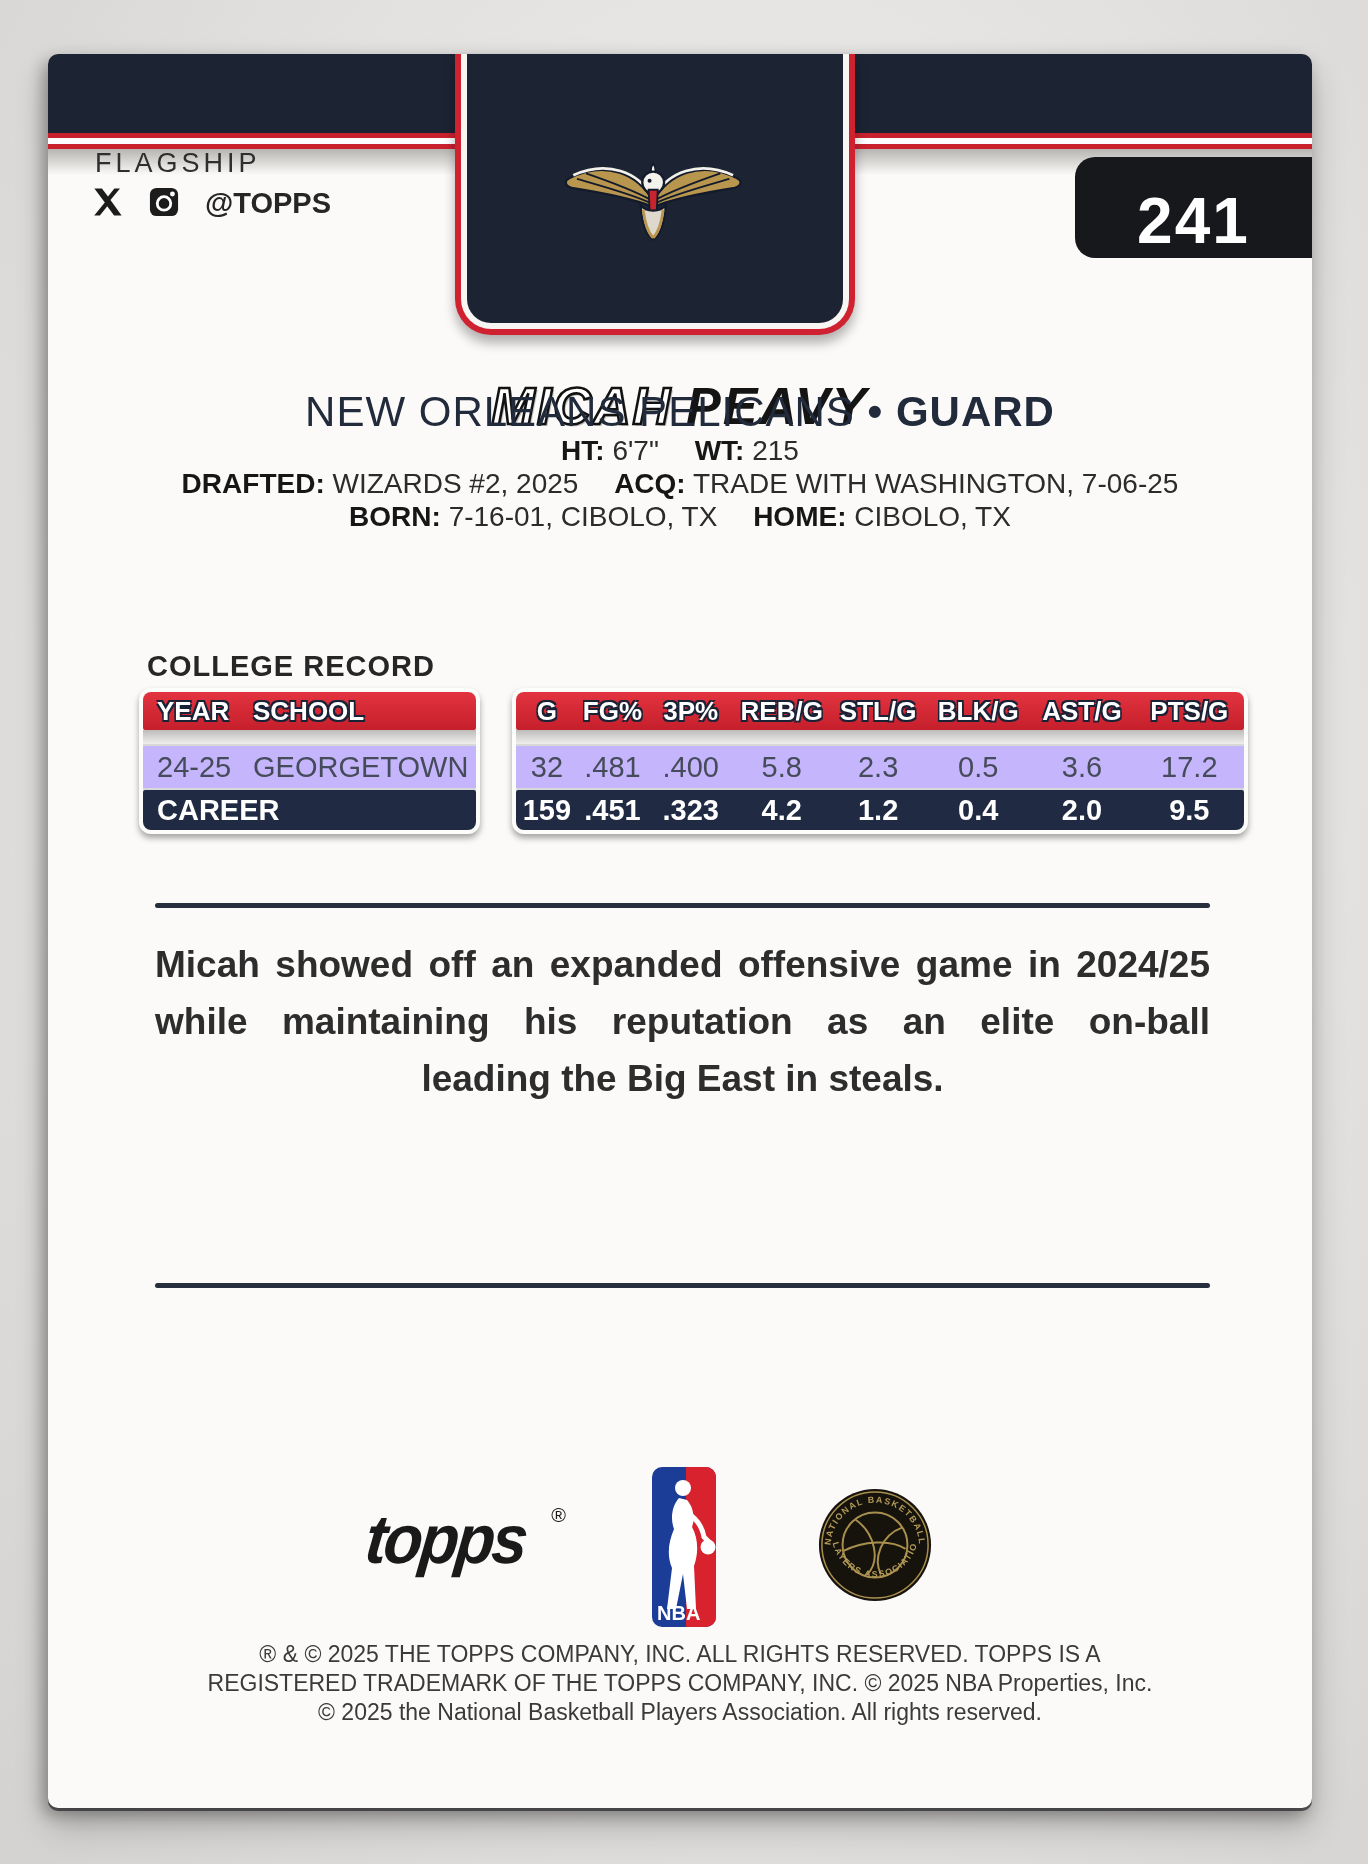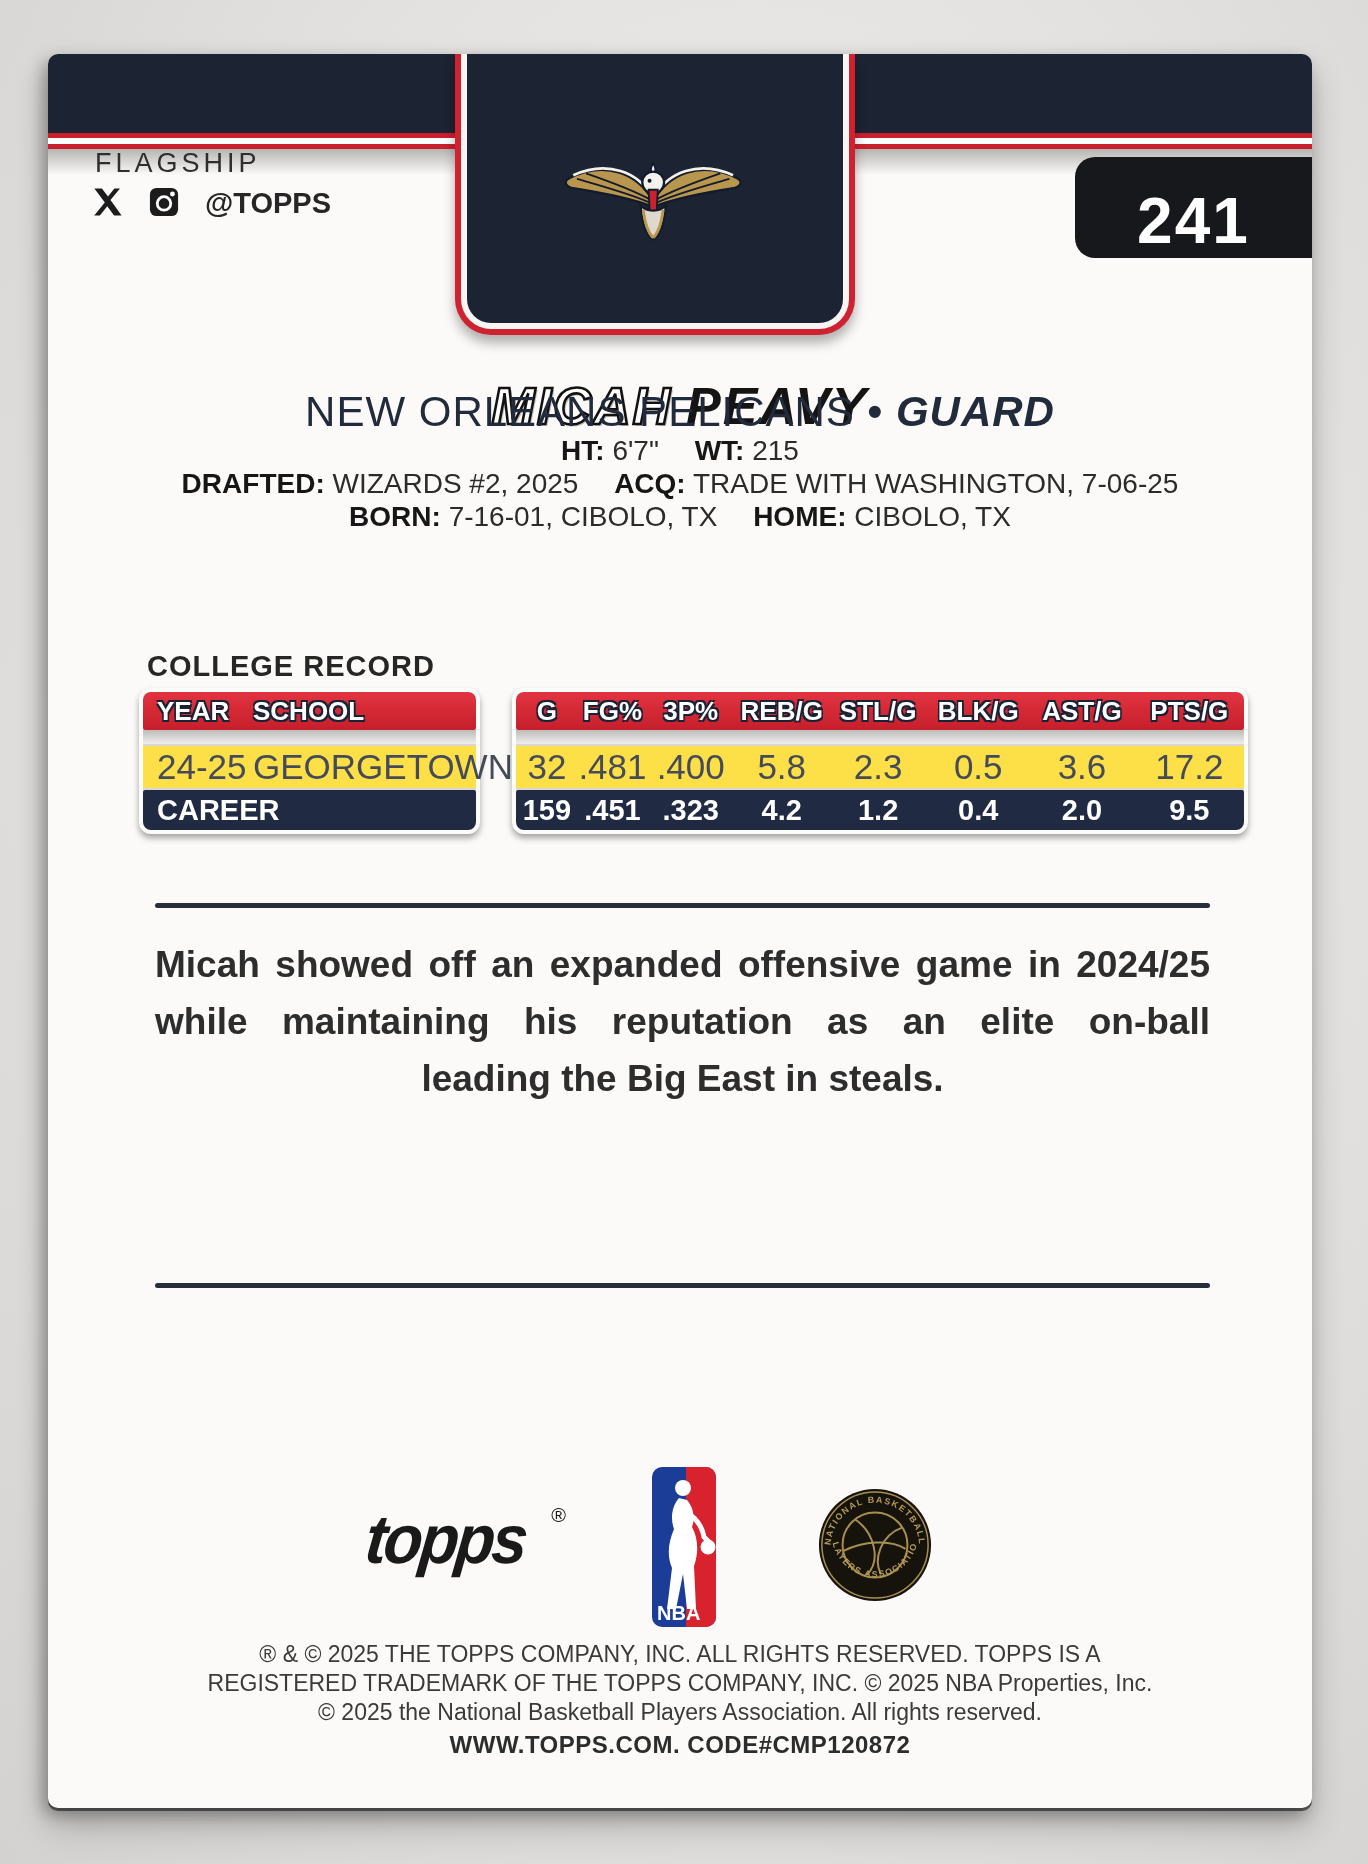--- a/index.html
+++ b/index.html
@@ -33,37 +33,37 @@
   }
   .badge span{color:#fff;font-size:64px;font-weight:800;letter-spacing:2px;}
   .flagship{position:absolute;left:47px;top:94px;font-size:27px;letter-spacing:4px;color:#2e2e2e;z-index:5;}
   .social{position:absolute;left:45px;top:133px;display:flex;align-items:flex-start;gap:26px;z-index:5;}
   .social .handle{font-size:29px;font-weight:700;color:#262626;letter-spacing:0;}
   
   .name-row{position:absolute;left:0;top:274px;width:100%;text-align:center;font-style:italic;font-weight:900;font-size:52px;letter-spacing:2px;white-space:nowrap;margin-top:48px;}
   .name-first{color:#ffffff;-webkit-text-stroke:2.6px #121212;text-shadow:2px 2px 0 rgba(20,20,20,.25);margin-right:14px;}
   .name-last{color:#141414;}
   .team-row{position:absolute;left:0;top:334px;width:100%;text-align:center;font-size:42px;color:#222b3b;letter-spacing:1px;white-space:nowrap;}
-  .team-row .pos{font-weight:700;font-style:italic;}
+  .team-row .pos{font-weight:700;}
   .team-row .dot{font-weight:700;}
   .bio{position:absolute;left:0;width:100%;text-align:center;font-size:28px;color:#2b2b2b;white-space:nowrap;}
   .bio b{color:#161616;}
   .bio .pair{margin:0 14px;}
   .bio1{top:381px;} .bio2{top:414px;} .bio3{top:447px;}
   
   .cr-title{position:absolute;left:99px;top:596px;font-size:29px;font-weight:700;color:#262626;letter-spacing:1px;}
   .cr-table{position:absolute;left:91px;top:634px;width:1101px;display:flex;gap:32px;}
   .blk{background:#fcfcfa;border-radius:12px;padding:4px;box-shadow:0 4px 6px rgba(0,0,0,.35);}
   .blk-left{width:341px;flex:none;box-sizing:border-box;}
   .blk-right{width:736px;flex:none;box-sizing:border-box;}
   .t-head{height:38px;background:linear-gradient(#e23440,#c51f2b);border-radius:8px 8px 2px 2px;display:grid;align-items:center;
     color:#fff;font-weight:700;font-size:26px;
     text-shadow:-1.6px -1.6px 0 #1a2236,1.6px -1.6px 0 #1a2236,-1.6px 1.6px 0 #1a2236,1.6px 1.6px 0 #1a2236;}
   .t-sep{height:14px;background:linear-gradient(#bdbcba,#efeeec);}
-  .t-row1{height:42px;background:#fde047;border-top:2px solid #d8d8d6;border-bottom:2px solid #d8d8d6;display:grid;align-items:center;font-size:35px;color:#454b59;}
+  .t-row1{height:42px;background:#c4b5fd;border-top:2px solid #d8d8d6;border-bottom:2px solid #d8d8d6;display:grid;align-items:center;font-size:29px;color:#454b59;}
   .t-row2{height:40px;background:#202a42;border-radius:2px 2px 8px 8px;display:grid;align-items:center;font-size:29px;font-weight:700;color:#fff;}
   .cols-left{grid-template-columns:96px 1fr;padding-left:14px;}
   .cols-stats{grid-template-columns:8.5% 9.5% 12% 13% 13.5% 14% 14.5% 15%;}
   .cols-stats span{text-align:center;}
   
   .rule{position:absolute;left:107px;width:1055px;height:5px;background:#272f3f;border-radius:3px;}
   .rule1{top:849px;} .rule2{top:1229px;}
   .blurb{position:absolute;left:107px;top:882px;width:1055px;font-size:37px;font-weight:700;color:#2d2d2d;line-height:57px;}
   .blurb .bl{text-align:justify;text-align-last:justify;white-space:normal;}
   .blurb .bl.last{text-align-last:center;}
@@ -248,16 +248,15 @@
     </text>
     <text font-size="9" fill="#b59b58" letter-spacing="1.5" font-weight="bold">
       <textPath href="#arcBot" startOffset="50%" text-anchor="middle">PLAYERS ASSOCIATION</textPath>
     </text>
   </svg>
 
   <div class="copyright">
     <div>® &amp; © 2025 THE TOPPS COMPANY, INC. ALL RIGHTS RESERVED. TOPPS IS A</div>
     <div>REGISTERED TRADEMARK OF THE TOPPS COMPANY, INC. © 2025 NBA Properties, Inc.</div>
     <div>© 2025 the National Basketball Players Association. All rights reserved.</div>
-    <div class="site">WWW.TOPPS.COM. CODE#CMP120872</div>
   </div>
 
 </div>
 
 </body></html>

